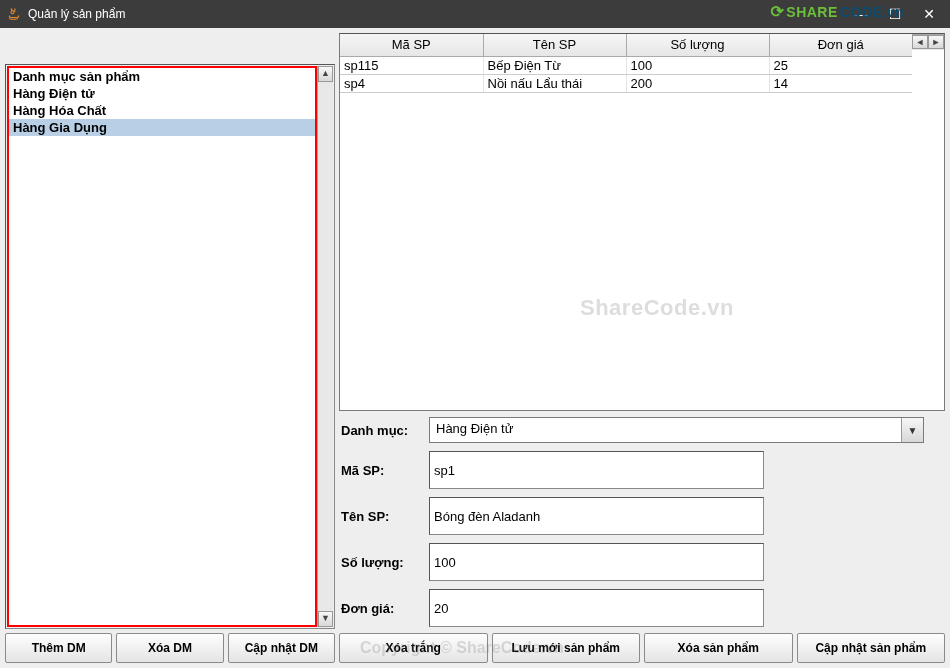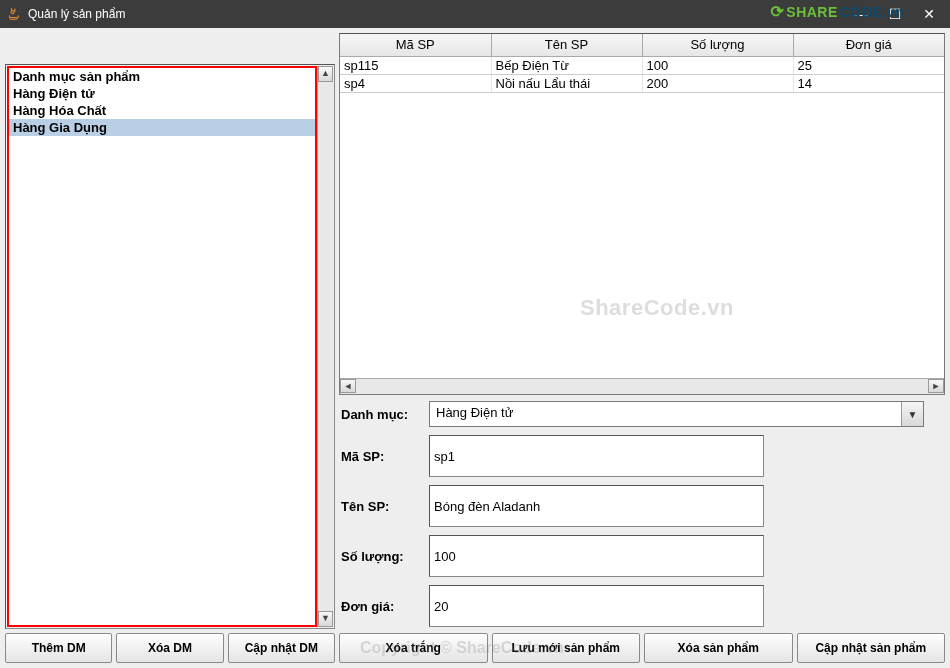--- a/index.html
+++ b/index.html
@@ -124,21 +124,21 @@
     display: flex;
     flex-direction: column;
     gap: 4px;
   }
   .table-area {
     height: 432px;
     border: 1px solid #7a7a7a;
     border-top-color:#555;
     background: #fff;
     display: flex;
-    flex-direction: column;
+    flex-direction: row;
   }
   .table-scroll-inner { flex:1; overflow:hidden; position:relative; }
   .prod-table { width: 100%; border-collapse: collapse; table-layout: fixed; }
   .prod-table th {
     background: linear-gradient(#f6f6f6,#e6e6e6);
     border: 1px solid #aaa;
     border-top:0;
     font-weight: normal;
     font-size: 13px;
     padding: 2px 4px;
@@ -181,21 +181,21 @@
     column-gap: 8px;
     padding: 2px 4px 0 2px;
     align-items: center;
   }
   .form-label { font-weight: bold; font-size: 13px; }
   .form-input {
     height: 38px;
     border: 1px solid #888;
     border-top-color:#555;
     border-left-color:#555;
-    padding: 20px 4px;
+    padding: 6px 4px;
     font-size: 13px;
     background:#fff;
   }
   .form-input.narrow { width: 335px; }
   .form-combo {
     display:flex;
     width: 495px;
     height:26px;
     border:1px solid #7a7a7a;
     background:#fff;

